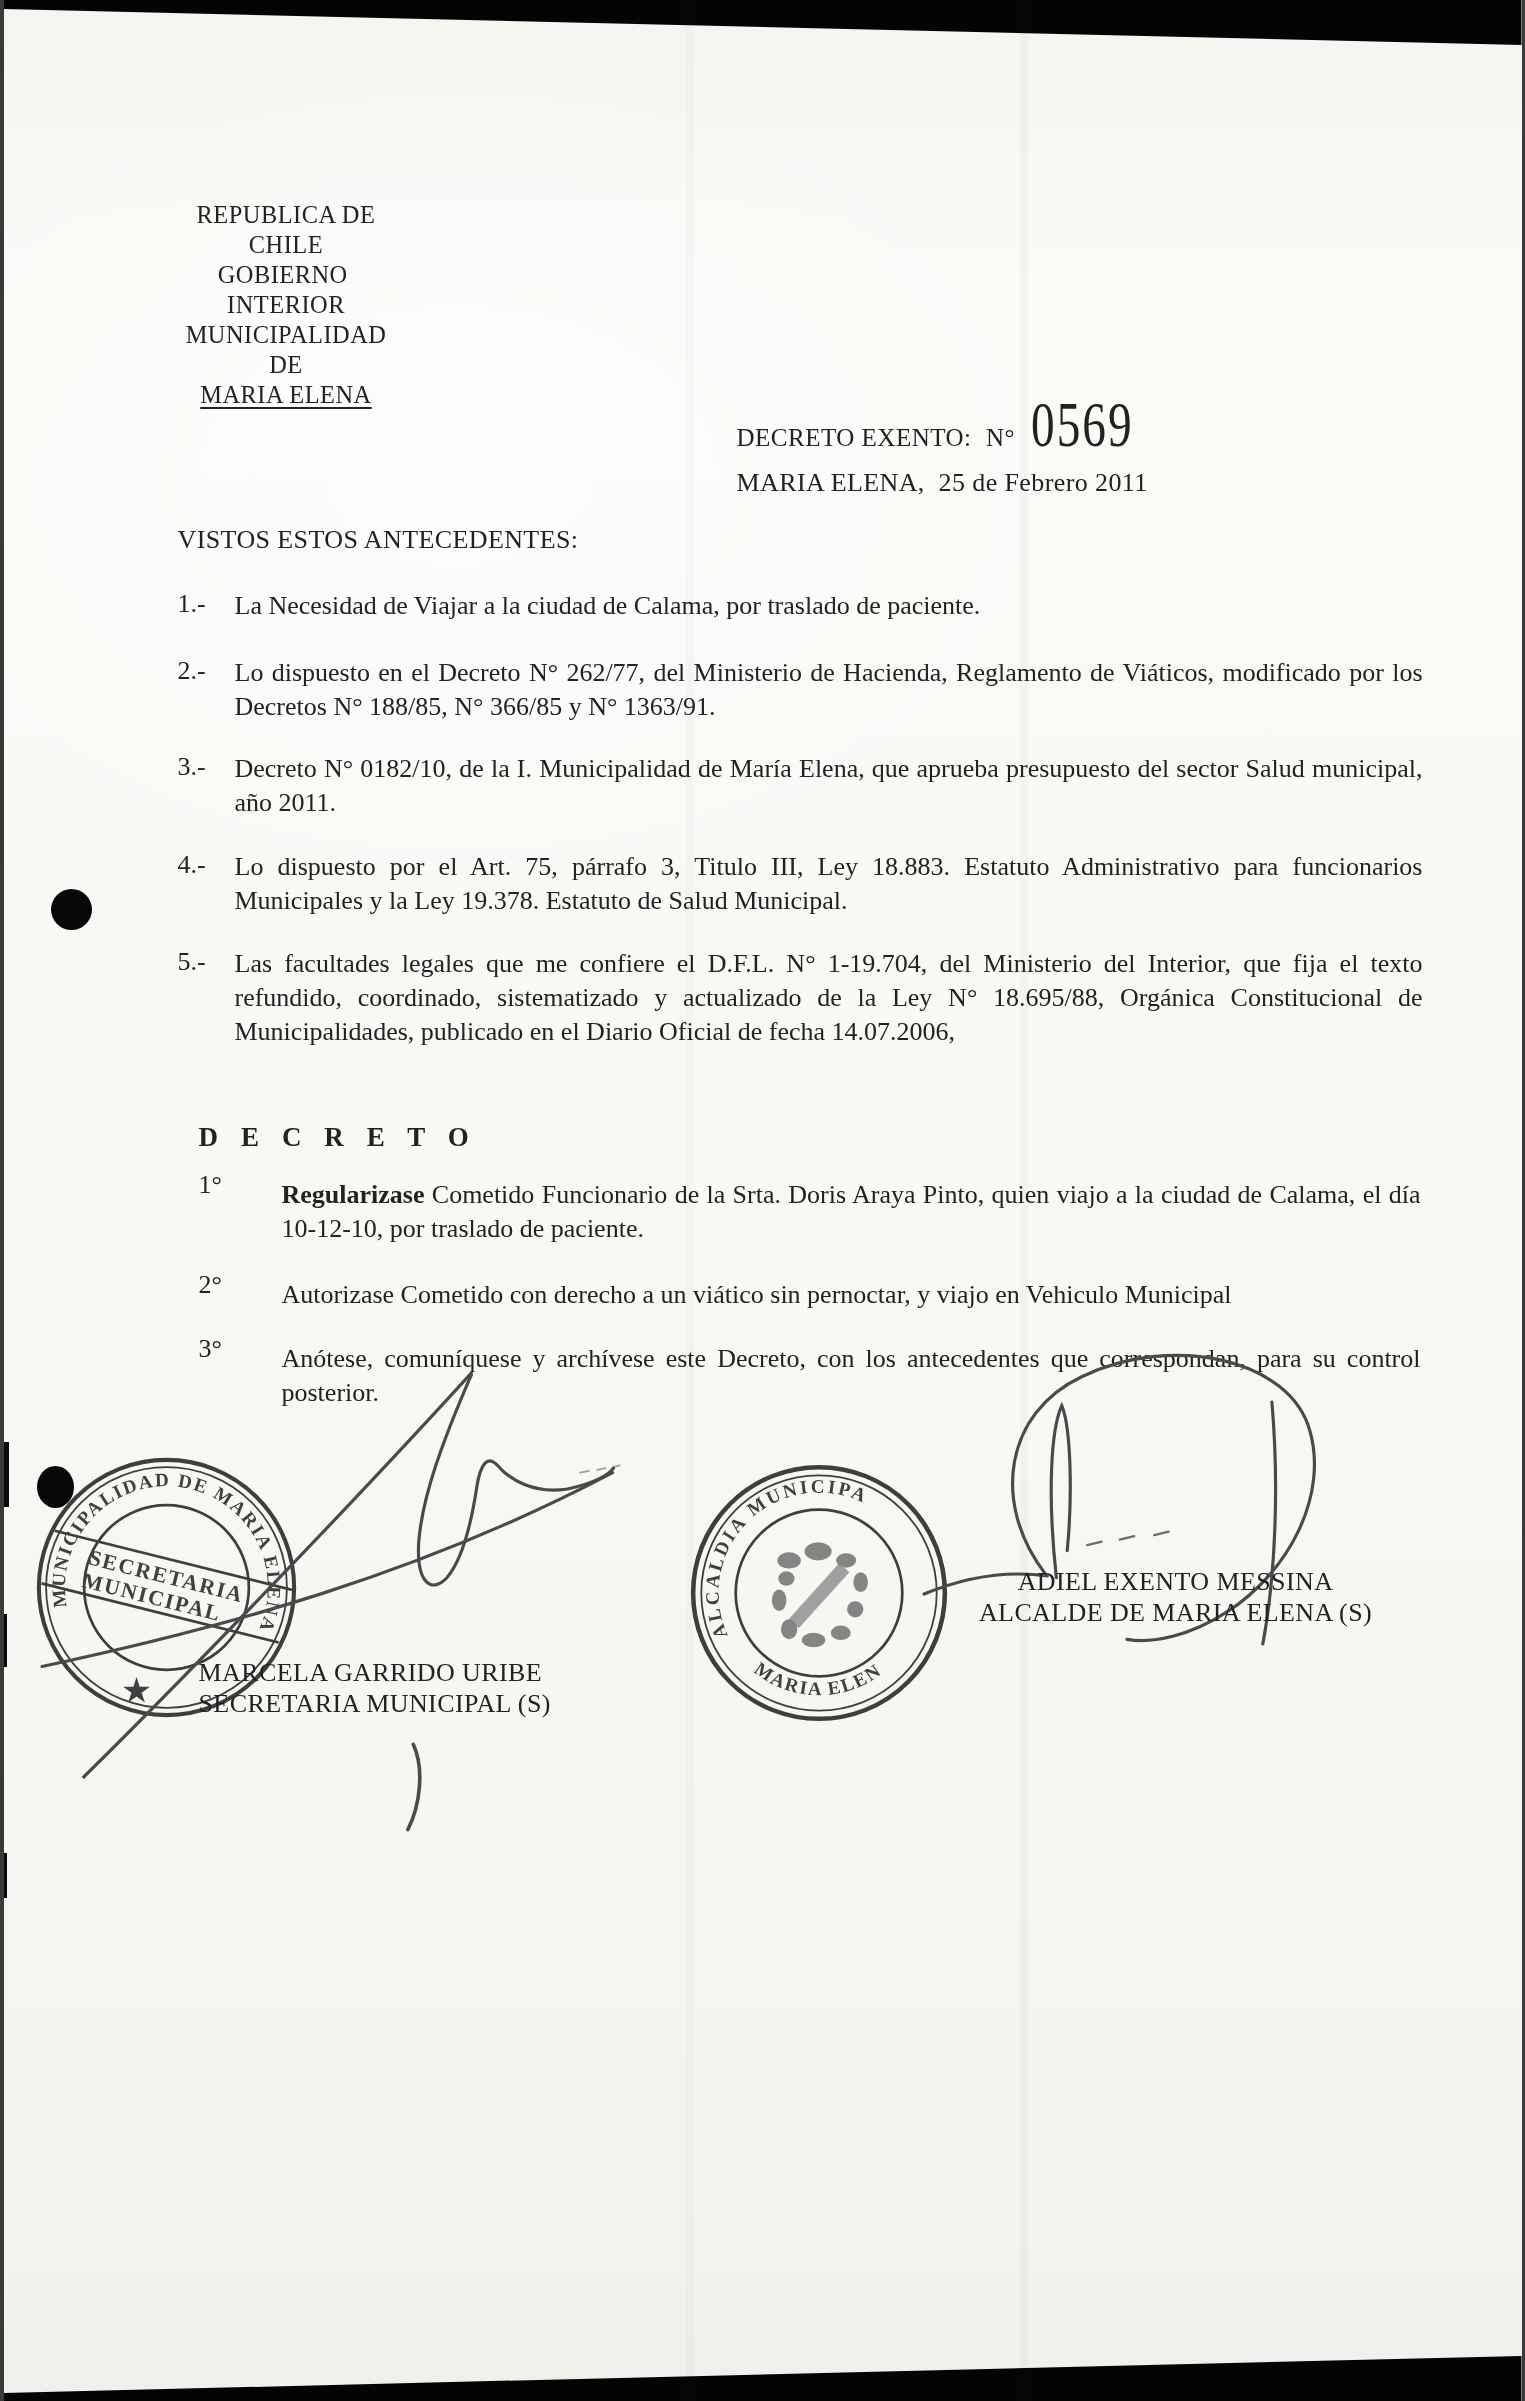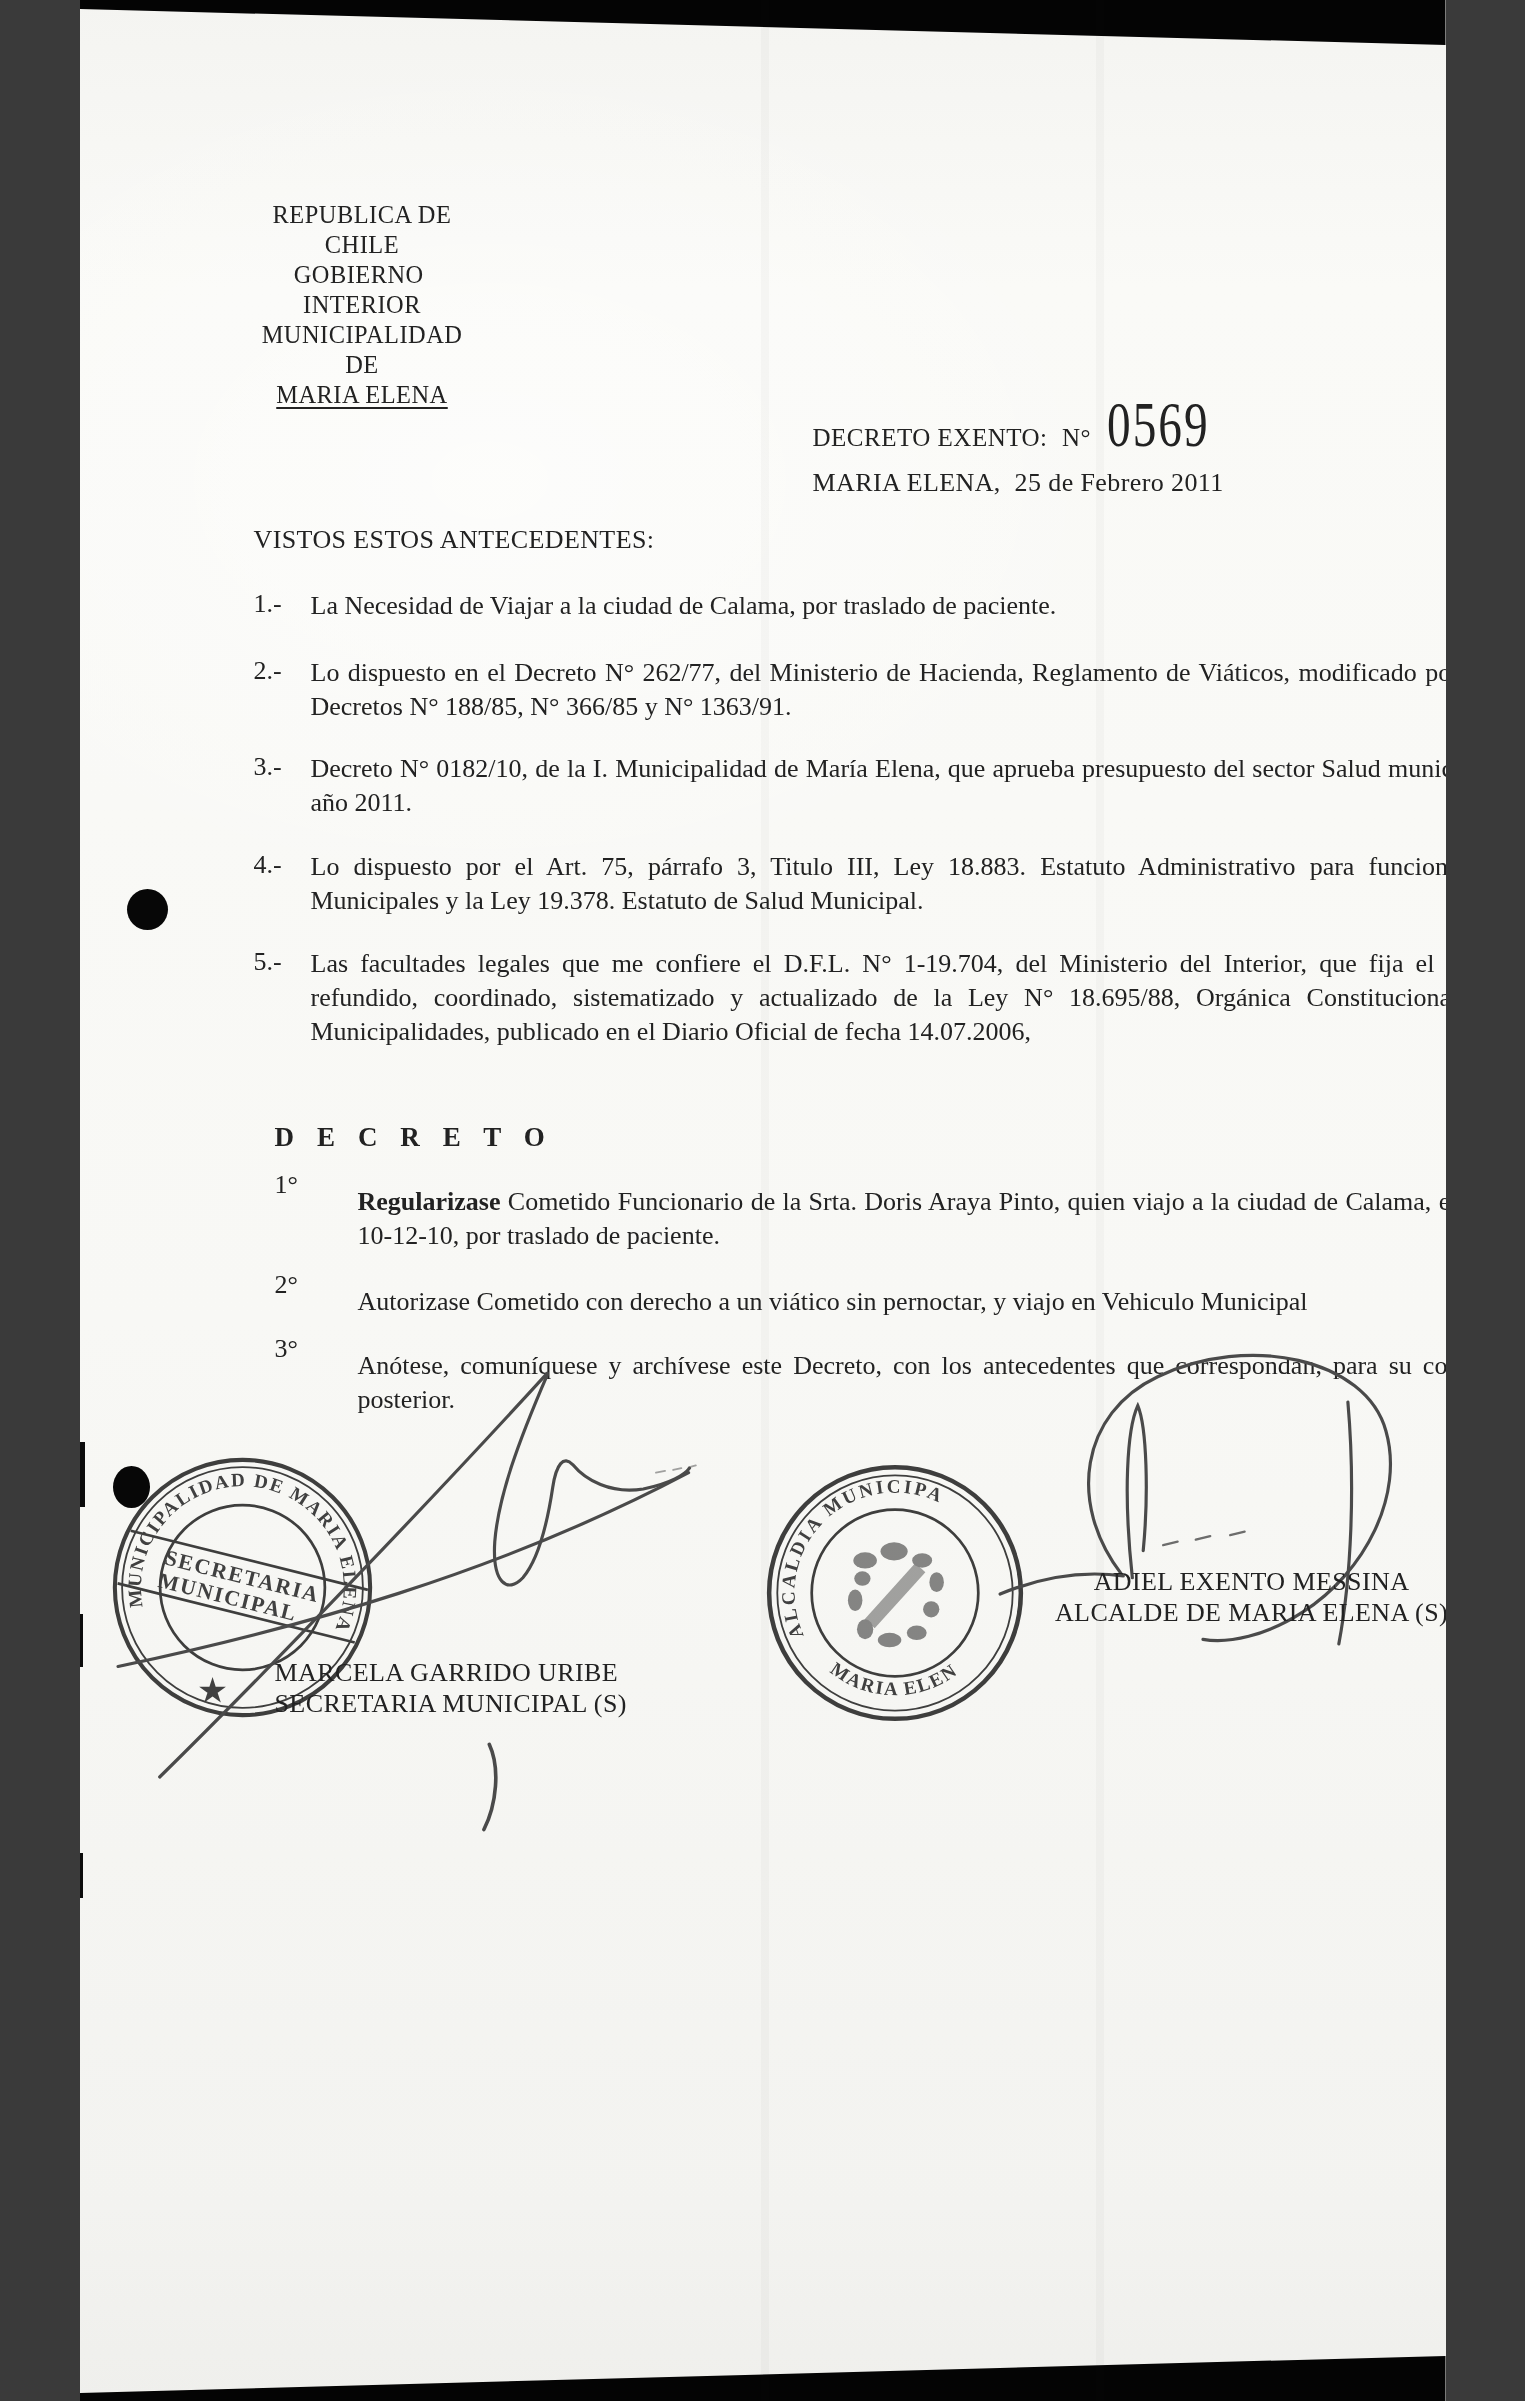--- a/index.html
+++ b/index.html
@@ -1,17 +1,17 @@
 <!DOCTYPE html>
 <html style="font-size:14.5px"><head>
 <meta charset="utf-8">
 <style>
   html,body{margin:0;padding:0;background:#3a3a3a;}
   .page{
-    position:relative;width:1366px;height:2401px;margin:0 auto;overflow:hidden;
+    position:relative;width:1518px;height:2401px;margin:0 auto;overflow:hidden;
     background:
       radial-gradient(1087px 724px at 30% 20%, rgba(255,255,255,.55), rgba(255,255,255,0) 60%),
       linear-gradient(180deg,#f4f4f1 0%,#fafaf7 12%,#f8f8f5 55%,#f3f3f0 92%,#efefec 100%);
     font-family:"Liberation Serif","DejaVu Serif",serif;
     color:#222;
   }
   .abs{position:absolute;}
   .crease{position:absolute;top:0;bottom:0;width:8.1px;background:rgba(60,60,60,.03);}
   .scan-top{position:absolute;left:0;top:0;width:100%;height:45px;background:#040404;
     clip-path:polygon(0 0,100% 0,100% 100%,0 20%);}
@@ -33,21 +33,21 @@
   .vistos-heading{left:174px;top:525px;font-size:26px;letter-spacing:0.4px;text-align:right;}
 
   .v-row{position:absolute;left:174px;width:1245px;}
   .v-row .num{position:absolute;left:0;top:0;font-size:26px;}
   .v-row .txt{margin:0 0 0 57px;width:1188px;font-size:26px;line-height:34px;
     text-align:justify;text-align-last:left;}
 
   .decreto-heading{left:195px;top:1106px;font-size:27px;font-weight:bold;letter-spacing:8.1px;margin-top:16px;}
   .d-row{position:absolute;left:195px;width:1224px;}
   .d-row .num{position:absolute;left:0;top:0;font-size:26px;}
-  .d-row .txt{margin:15px 0 0 83px;width:1139px;font-size:26px;line-height:34px;
+  .d-row .txt{margin:8px 0 0 83px;width:1139px;font-size:26px;line-height:34px;
     text-align:justify;text-align-last:left;}
   .d-row .lead{font-weight:bold;}
 
   .sig-name-left{left:195px;top:1657px;font-size:26px;line-height:31px;letter-spacing:0.4px;}
   .sig-name-right{left:969px;top:1566px;width:406px;text-align:center;
     font-size:26px;line-height:31px;letter-spacing:0.4px;}
 
   .footer{left:187px;top:1780px;font-size:25px;line-height:33px;letter-spacing:0.3px;}
   .footer .ul{text-decoration:underline;text-decoration-thickness:2.3px;text-underline-offset:3.6px;}
   .footer .small{font-size:21px;}

